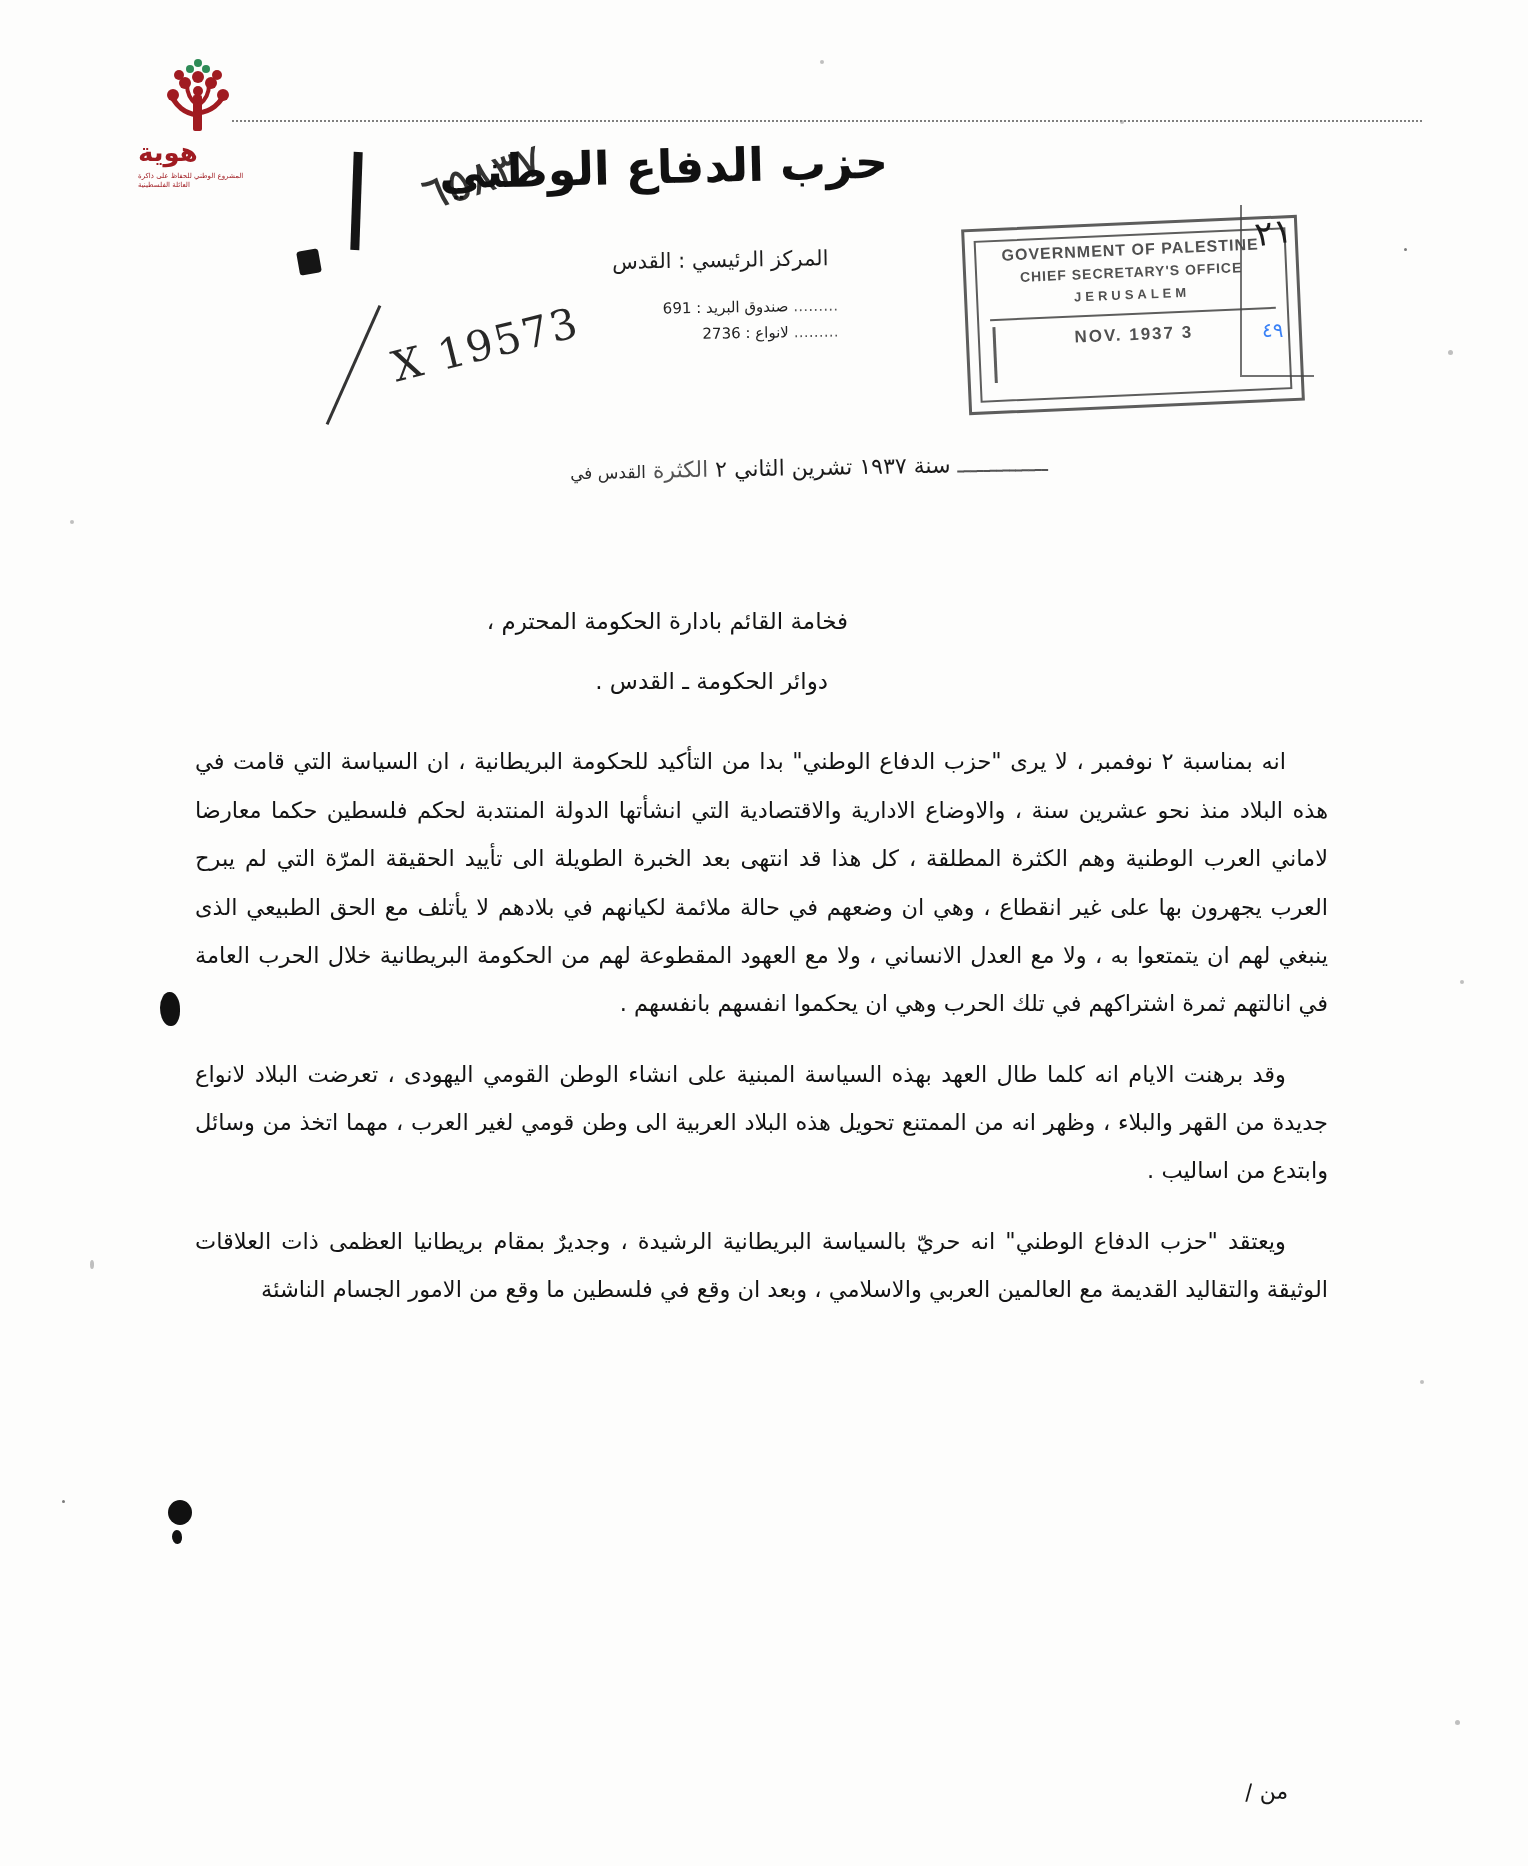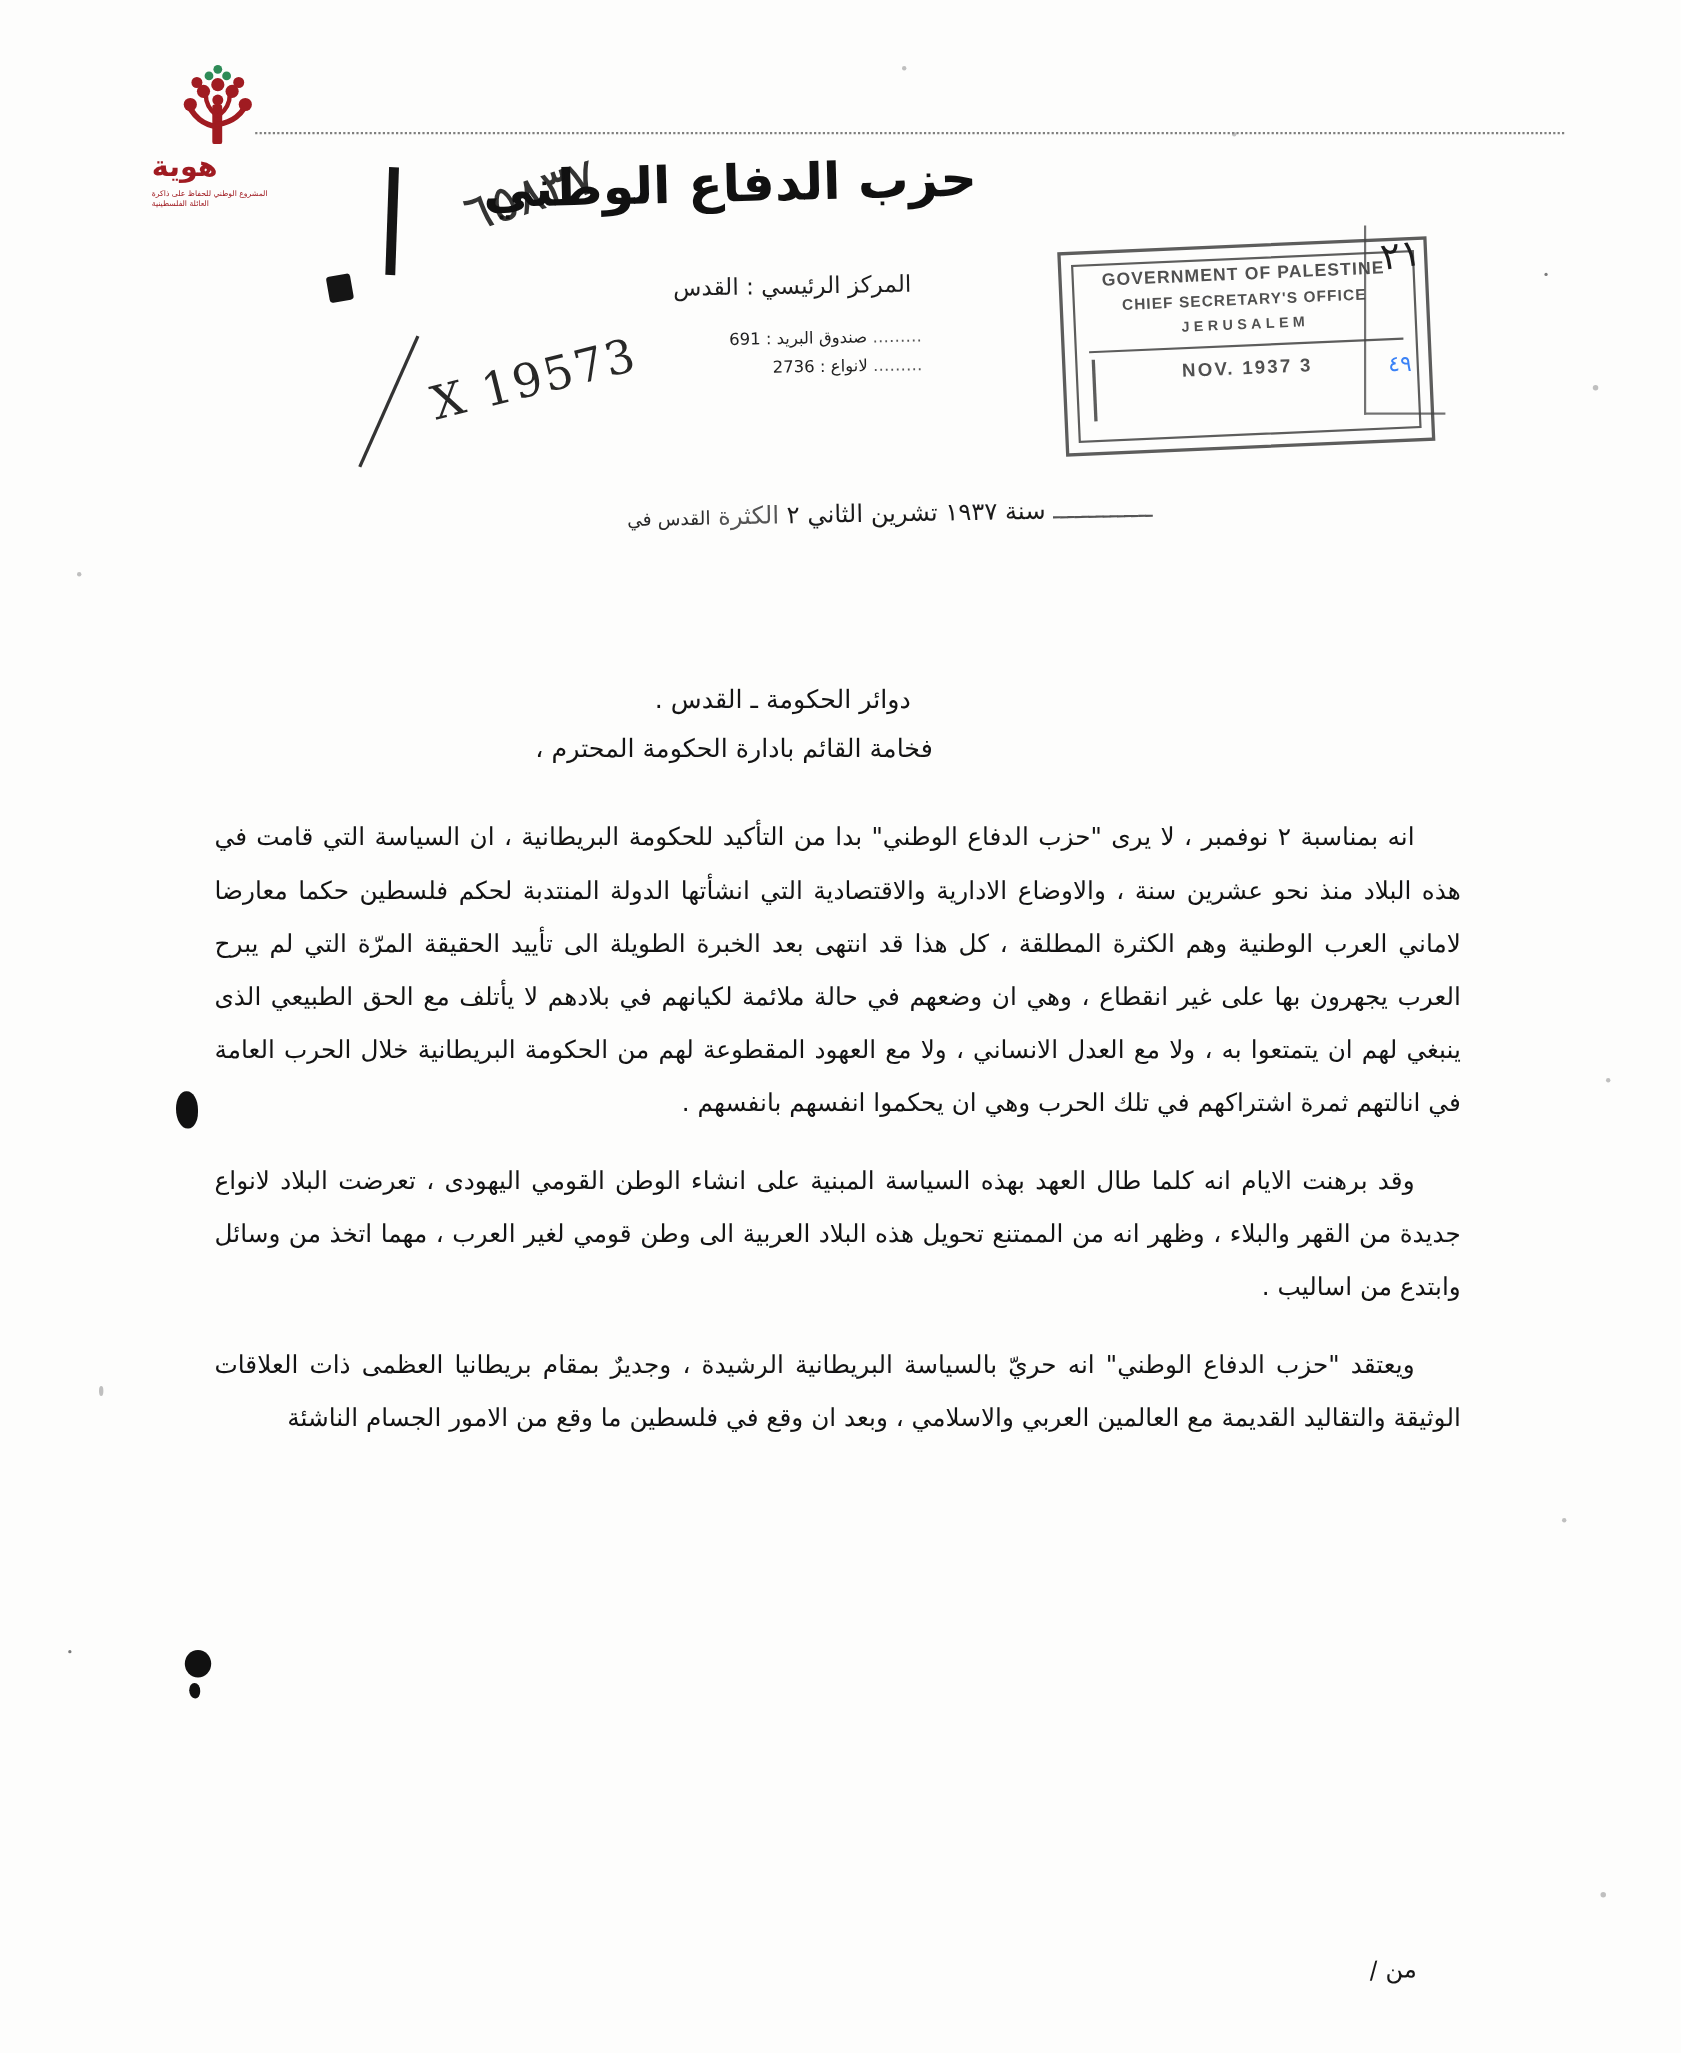--- a/index.html
+++ b/index.html
@@ -369,22 +369,22 @@
     <span>٢</span>
     <span class="fill">الكثرة</span>
     <span class="lead">القدس في</span>
   </div>
 
   <div class="mark-blob blob-1"></div>
   <div class="mark-blob blob-2"></div>
   <div class="mark-blob blob-3"></div>
 
   <div class="body">
+    <div class="addr">فخامة القائم بادارة الحكومة المحترم ،</div>
     <div class="addr second">دوائر الحكومة ـ القدس .</div>
-    <div class="addr">فخامة القائم بادارة الحكومة المحترم ،</div>
     <div class="gap"></div>
     <p class="para">انه بمناسبة ٢ نوفمبر ، لا يرى "حزب الدفاع الوطني" بدا من التأكيد للحكومة البريطانية ، ان السياسة التي قامت في هذه البلاد منذ نحو عشرين سنة ، والاوضاع الادارية والاقتصادية التي انشأتها الدولة المنتدبة لحكم فلسطين حكما معارضا لاماني العرب الوطنية وهم الكثرة المطلقة ، كل هذا قد انتهى بعد الخبرة الطويلة الى تأييد الحقيقة المرّة التي لم يبرح العرب يجهرون بها على غير انقطاع ، وهي ان وضعهم في حالة ملائمة لكيانهم في بلادهم لا يأتلف مع الحق الطبيعي الذى ينبغي لهم ان يتمتعوا به ، ولا مع العدل الانساني ، ولا مع العهود المقطوعة لهم من الحكومة البريطانية خلال الحرب العامة في انالتهم ثمرة اشتراكهم في تلك الحرب وهي ان يحكموا انفسهم بانفسهم .</p>
     <div class="gap-sm"></div>
     <p class="para">وقد برهنت الايام انه كلما طال العهد بهذه السياسة المبنية على انشاء الوطن القومي اليهودى ، تعرضت البلاد لانواع جديدة من القهر والبلاء ، وظهر انه من الممتنع تحويل هذه البلاد العربية الى وطن قومي لغير العرب ، مهما اتخذ من وسائل وابتدع من اساليب .</p>
     <div class="gap-sm"></div>
     <p class="para">ويعتقد "حزب الدفاع الوطني" انه حريّ بالسياسة البريطانية الرشيدة ، وجديرٌ بمقام بريطانيا العظمى ذات العلاقات الوثيقة والتقاليد القديمة مع العالمين العربي والاسلامي ، وبعد ان وقع في فلسطين ما وقع من الامور الجسام الناشئة</p>
   </div>
 
   <div class="footer-note">من /</div>
 

